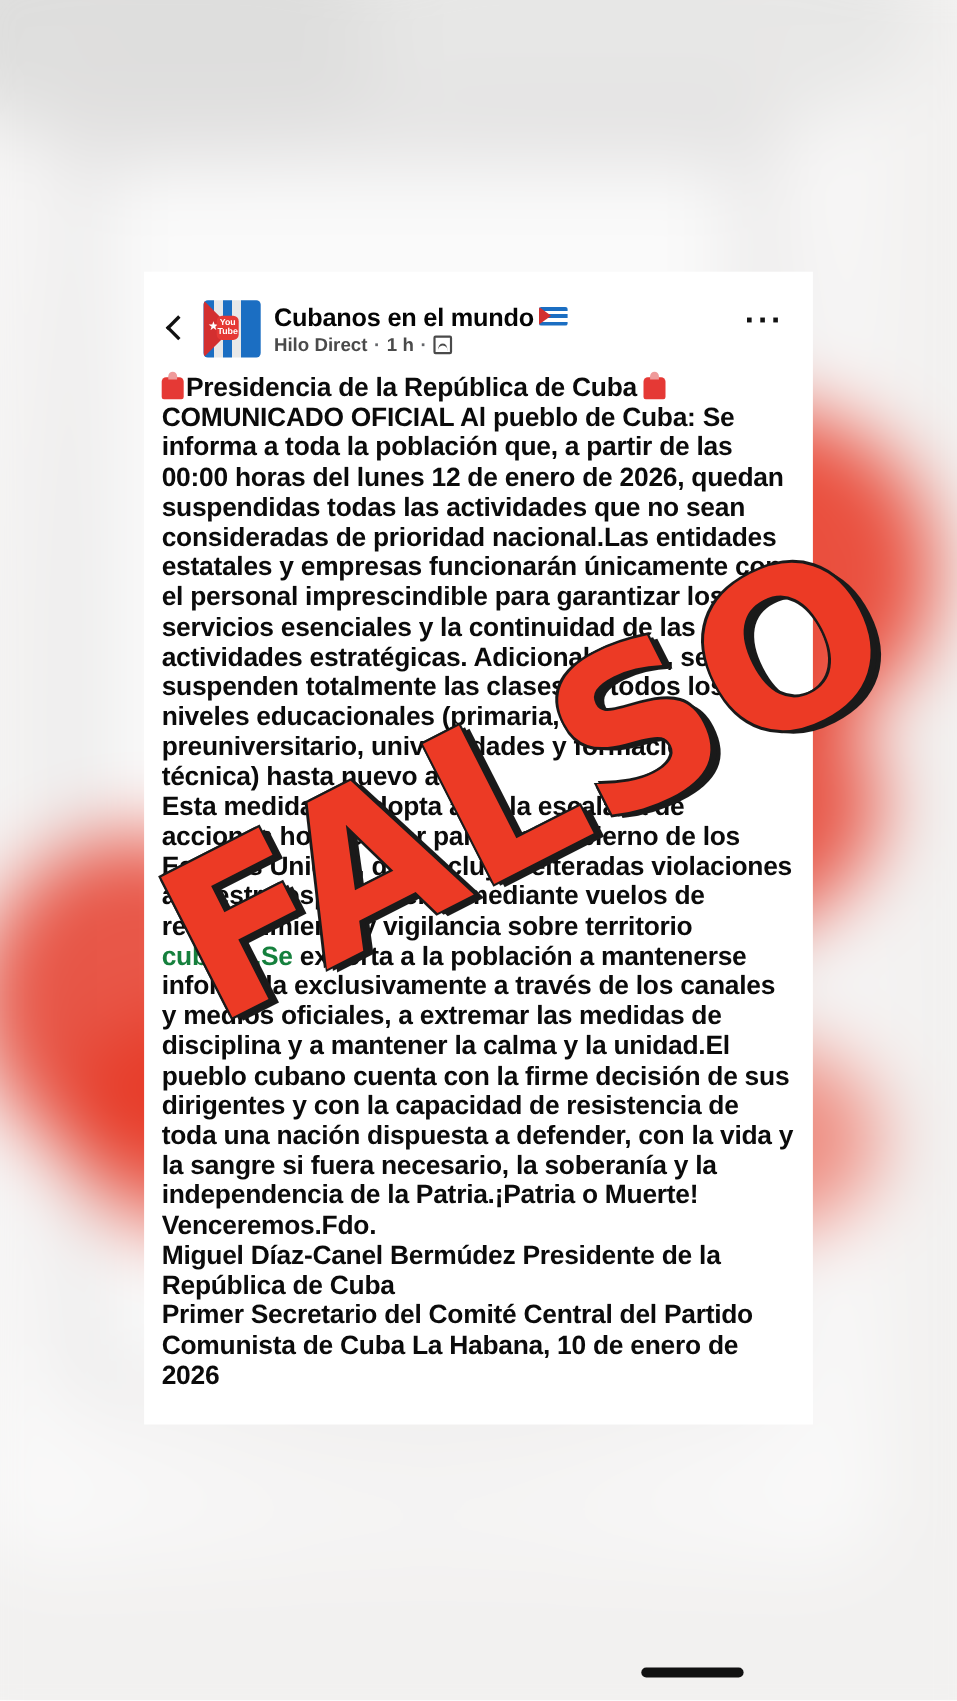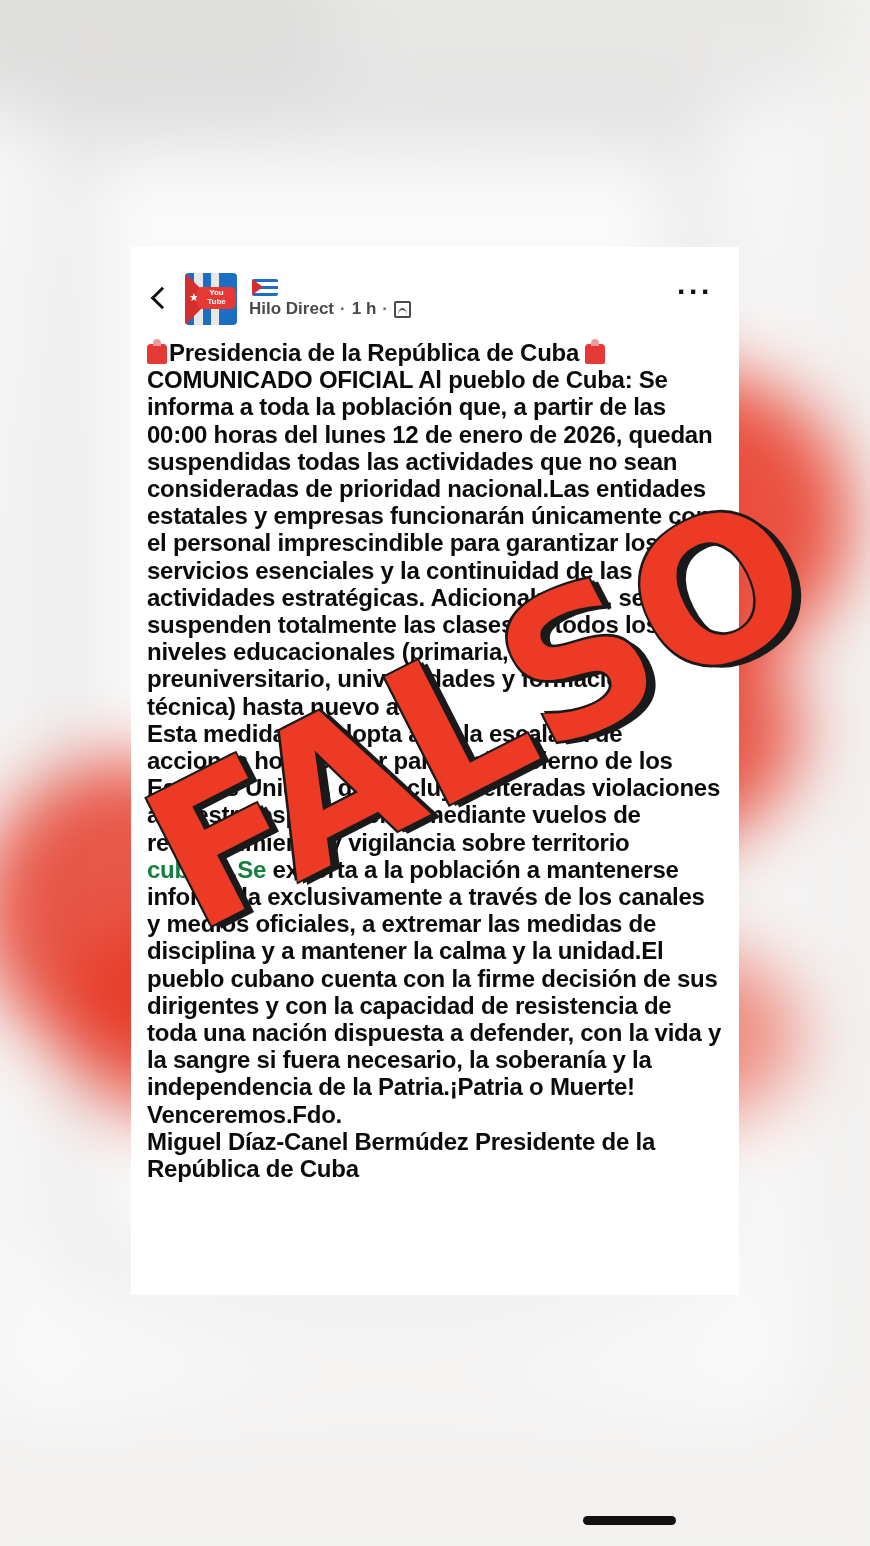--- a/index.html
+++ b/index.html
@@ -142,21 +142,21 @@
   .avatar .star {
     position: absolute;
     left: 4px; top: 19px;
     color: #fff;
     font-size: 11px;
     line-height: 11px;
   }
   .avatar .yt {
     position: absolute;
     left: 12px; top: 14px;
-    width: 39px; height: 22px;
+    width: 20px; height: 22px;
     background: #e53935;
     border-radius: 5px;
     color: #fff;
     font-size: 8px;
     line-height: 9px;
     text-align: center;
     font-weight: bold;
     padding-top: 1px;
     box-sizing: border-box;
   }
@@ -331,20 +331,21 @@
     <div class="back-chevron"></div>
 
     <div class="avatar">
       <div class="tri"></div>
       <div class="star">★</div>
       <div class="yt">You<br>Tube</div>
     </div>
 
     <div class="header-text">
       <div class="page-name">
+        <span>Cubanos en el mundo</span>
         <span class="flag-emoji"></span>
       </div>
       <div class="meta-row">
         <span>Hilo Direct</span>
         <span class="meta-sep">·</span>
         <span>1 h</span>
         <span class="meta-sep">·</span>
         <span class="audience-icon"></span>
       </div>
     </div>
@@ -352,20 +353,21 @@
     <div class="more-dots">···</div>
   </div>
 
   <div class="post-body">
     <div class="para">
       <span class="siren"></span><span>Presidencia de la República de Cuba </span><span class="siren"></span>
     </div>
     <div class="para">COMUNICADO OFICIAL  Al pueblo de Cuba:  Se informa a toda la población que, a partir de las 00:00 horas del lunes 12 de enero de 2026, quedan suspendidas todas las actividades que no sean consideradas de prioridad nacional.Las entidades estatales y empresas funcionarán únicamente con el personal imprescindible para garantizar los servicios esenciales y la continuidad de las actividades estratégicas. Adicionalmente, se suspenden totalmente las clases en todos los niveles educacionales (primaria, secundaria, preuniversitario, universidades y formación técnica) hasta nuevo aviso.</div>
     <div class="para"><span>Esta medida se adopta ante la escalada de acciones hostiles por parte del gobierno de los Estados Unidos, que incluye reiteradas violaciones a nuestro espacio aéreo mediante vuelos de reconocimiento y vigilancia sobre territorio </span><span class="lnk">cubano.Se</span><span> exhorta a la población a mantenerse informada exclusivamente a través de los canales y medios oficiales, a extremar las medidas de disciplina y a mantener la calma y la unidad.El pueblo cubano cuenta con la firme decisión de sus dirigentes y con la capacidad de resistencia de toda una nación dispuesta a defender, con la vida y la sangre si fuera necesario, la soberanía y la independencia de la Patria.¡Patria o Muerte! Venceremos.Fdo.</span></div>
     <div class="para">Miguel Díaz-Canel Bermúdez Presidente de la República de Cuba</div>
+    <div class="para">Primer Secretario del Comité Central del Partido Comunista de Cuba  La Habana, 10 de enero de 2026</div>
   </div>
 </div>
 
 <div class="falso">
   <div class="falso-text">FALSO</div>
 </div>
 
 <div class="home-indicator"></div>
 
 </body></html>

